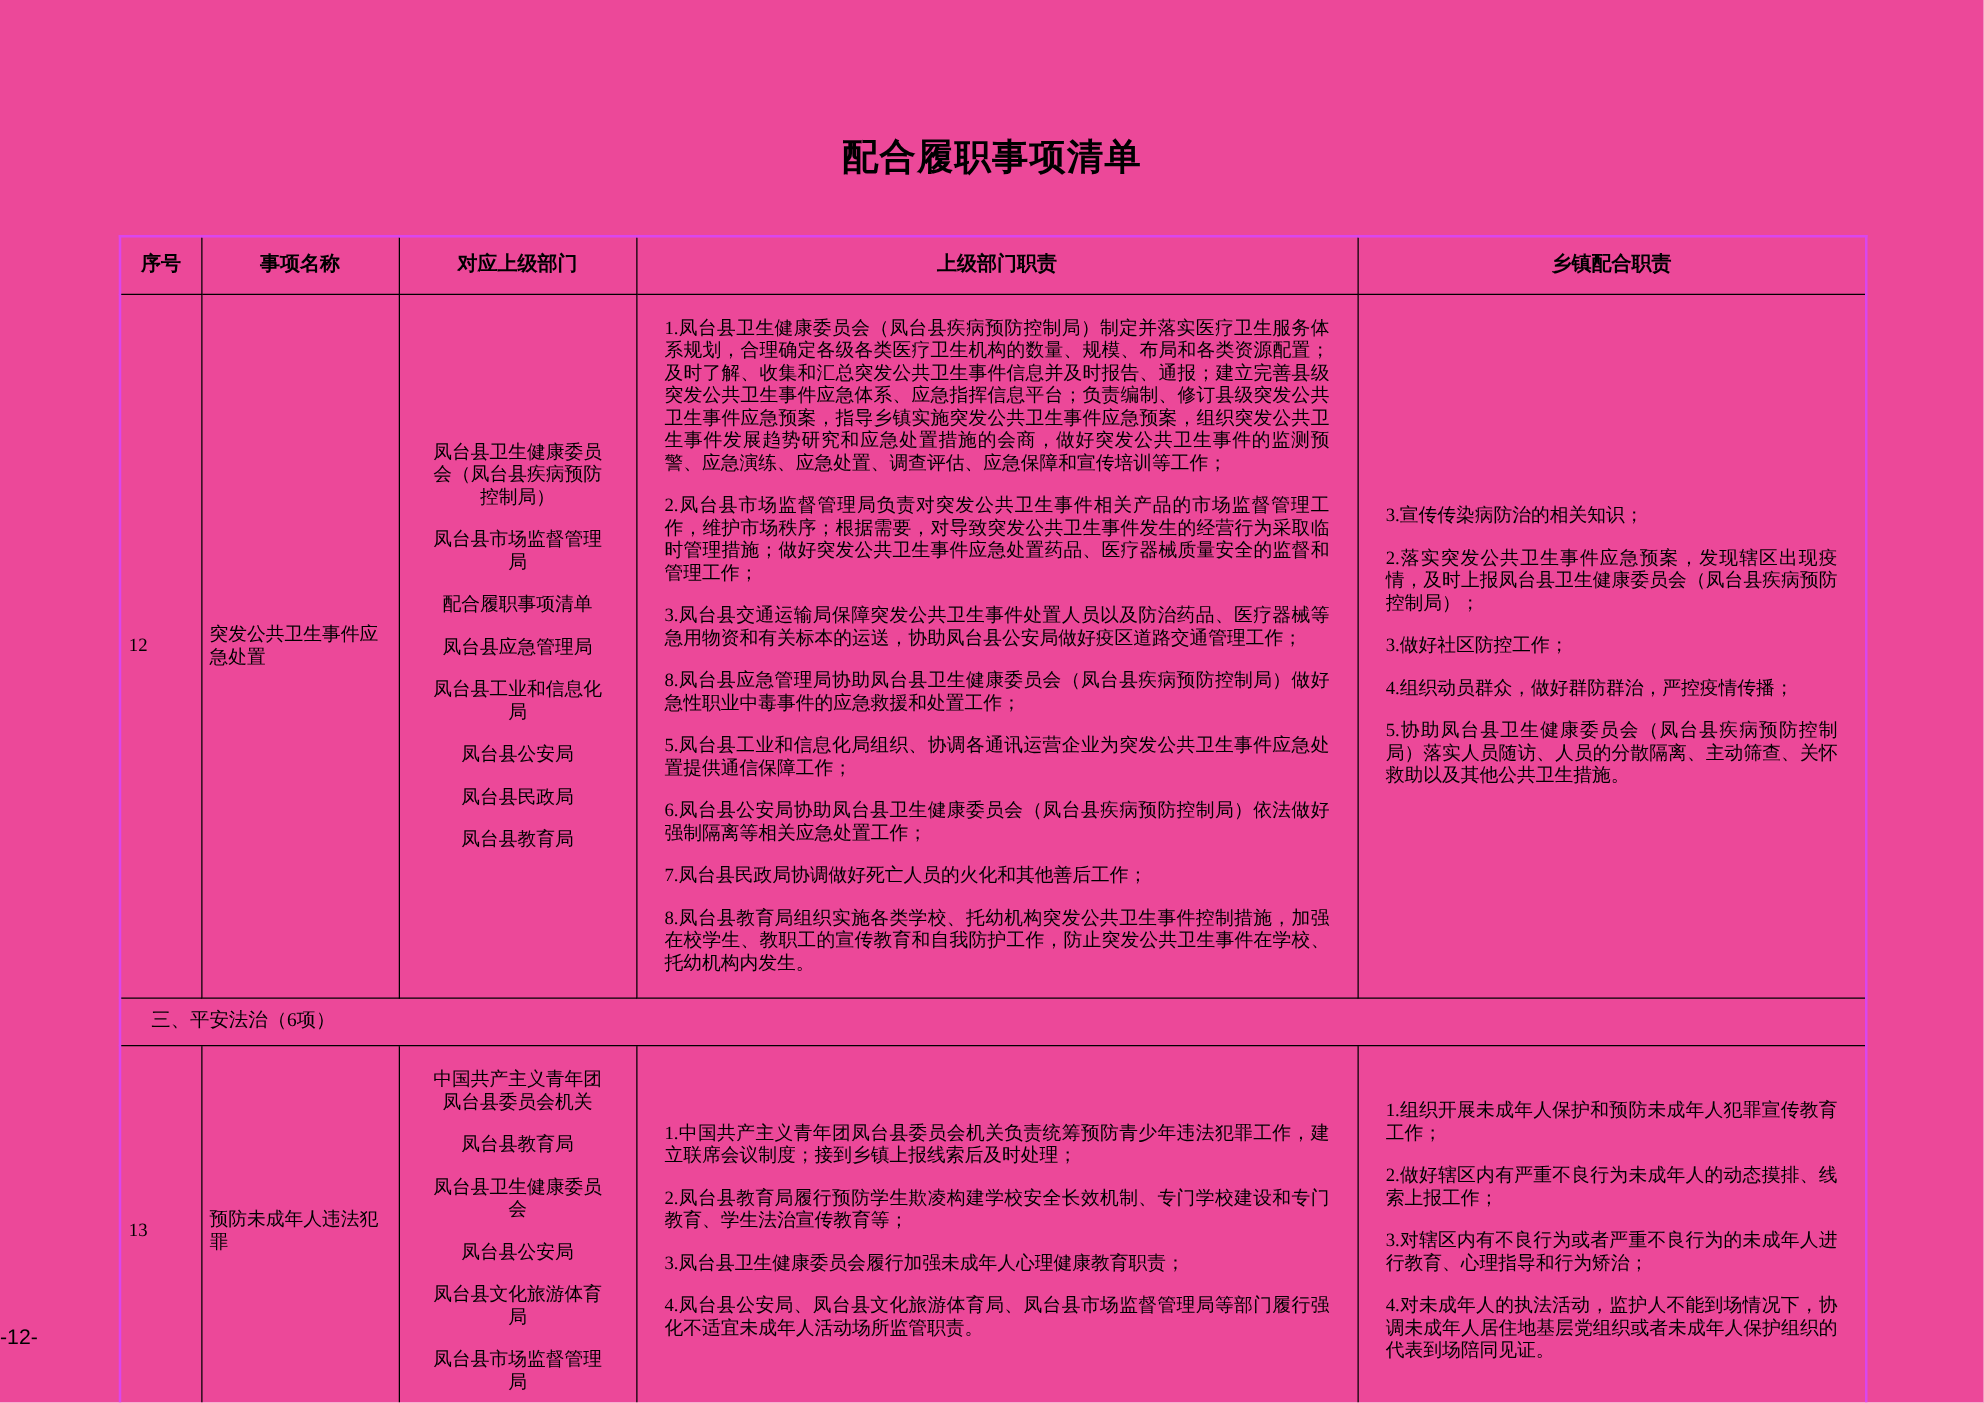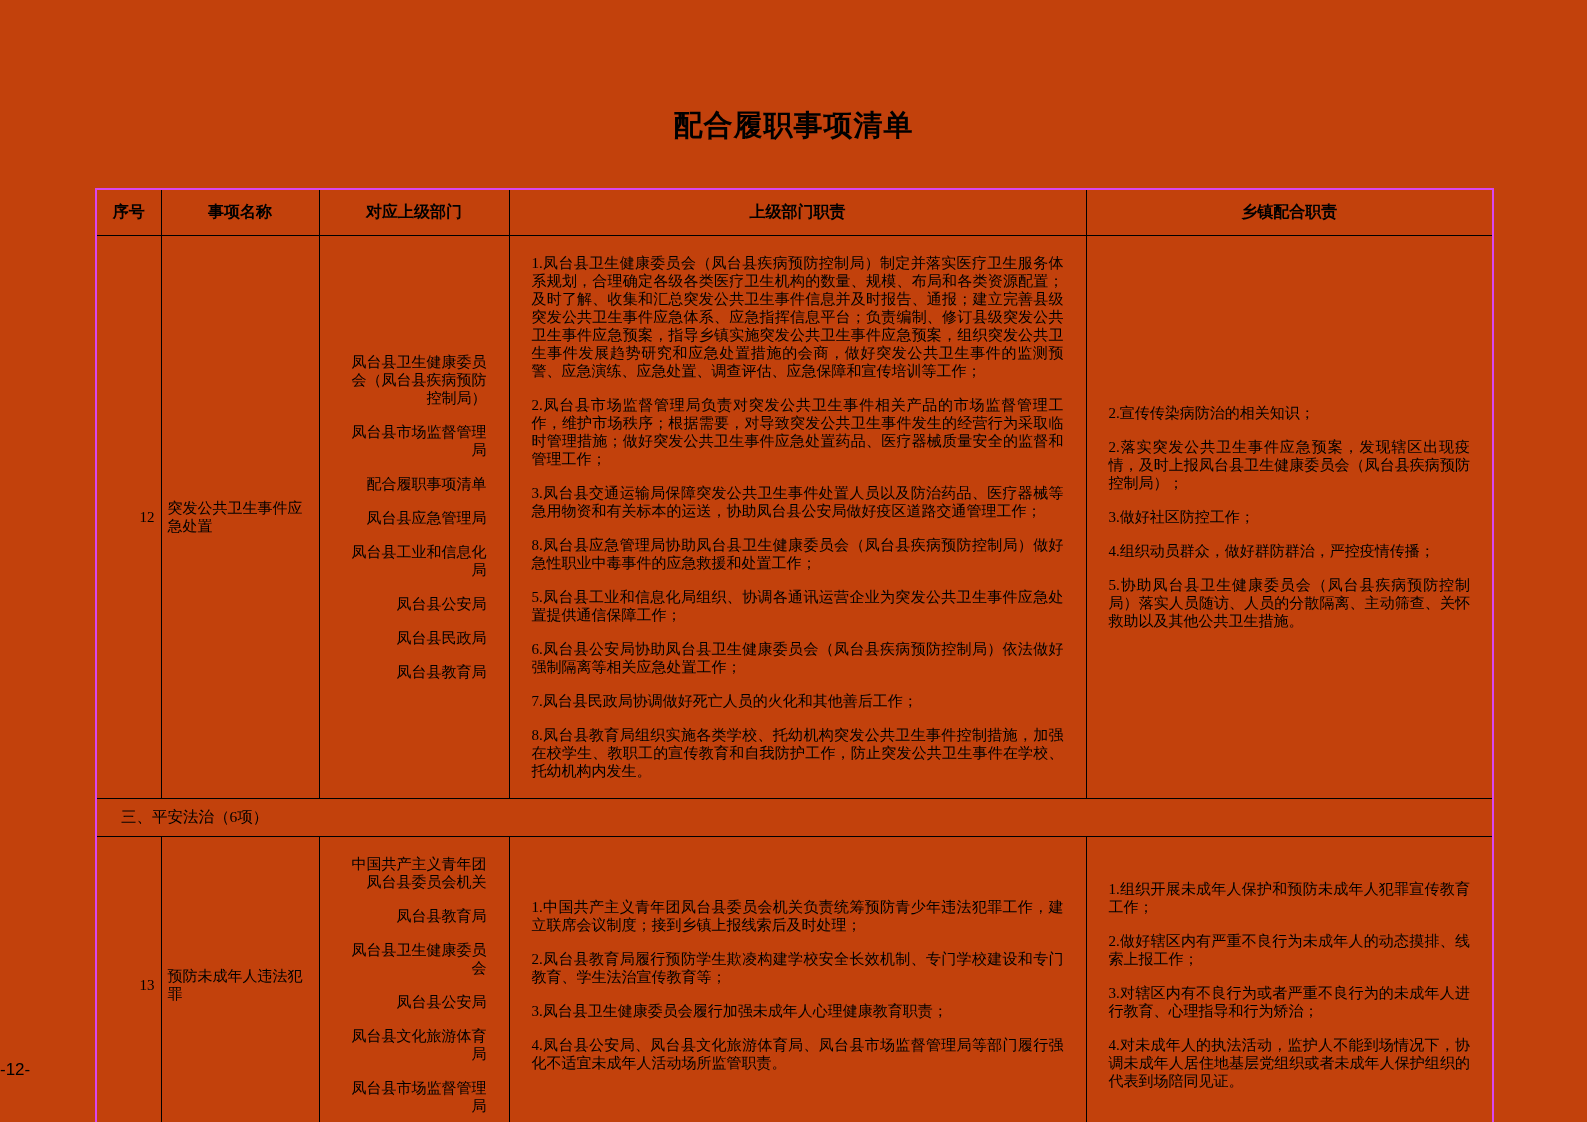--- a/index.html
+++ b/index.html
@@ -4,21 +4,21 @@
 <style>
   html, body {
     margin: 0;
     padding: 0;
     background: #ffffff;
   }
   .page {
     position: relative;
     width: 1587px;
     height: 1122px;
-    background: #c2410c;
+    background: #ec4899;
     color: #000000;
     font-family: "Liberation Serif", "DejaVu Serif", serif;
     overflow: hidden;
   }
   .title {
     position: absolute;
     top: 106px;
     left: 0;
     width: 100%;
     margin: 0;
@@ -58,27 +58,27 @@
   }
   tr.row-main-12 { height: 472px; }
   tr.section-row { height: 38px; }
   tr.row-main-13 { height: 210px; }
   tr.section-row td {
     text-align: left;
     font-size: 15.5px;
     padding-left: 24px;
   }
   td.c-seq {
-    text-align: right;
+    text-align: left;
   }
   td.c-name {
     text-align: left;
   }
   td.c-dept {
-    text-align: right;
+    text-align: center;
     padding: 2px 5px;
   }
   td.c-duty {
     text-align: justify;
     text-justify: inter-ideograph;
     padding: 2px 5px;
   }
   .lines div {
     margin: 16px;
   }
@@ -140,21 +140,21 @@
               <div>3.凤台县交通运输局保障突发公共卫生事件处置人员以及防治药品、医疗器械等急用物资和有关标本的运送，协助凤台县公安局做好疫区道路交通管理工作；</div>
               <div>8.凤台县应急管理局协助凤台县卫生健康委员会（凤台县疾病预防控制局）做好急性职业中毒事件的应急救援和处置工作；</div>
               <div>5.凤台县工业和信息化局组织、协调各通讯运营企业为突发公共卫生事件应急处置提供通信保障工作；</div>
               <div>6.凤台县公安局协助凤台县卫生健康委员会（凤台县疾病预防控制局）依法做好强制隔离等相关应急处置工作；</div>
               <div>7.凤台县民政局协调做好死亡人员的火化和其他善后工作；</div>
               <div>8.凤台县教育局组织实施各类学校、托幼机构突发公共卫生事件控制措施，加强在校学生、教职工的宣传教育和自我防护工作，防止突发公共卫生事件在学校、托幼机构内发生。</div>
             </div>
       </td>
       <td class="c-duty">
         <div class="lines">
-              <div>2.宣传传染病防治的相关知识；</div>
+              <div>3.宣传传染病防治的相关知识；</div>
               <div>2.落实突发公共卫生事件应急预案，发现辖区出现疫情，及时上报凤台县卫生健康委员会（凤台县疾病预防控制局）；</div>
               <div>3.做好社区防控工作；</div>
               <div>4.组织动员群众，做好群防群治，严控疫情传播；</div>
               <div>5.协助凤台县卫生健康委员会（凤台县疾病预防控制局）落实人员随访、人员的分散隔离、主动筛查、关怀救助以及其他公共卫生措施。</div>
             </div>
       </td>
     </tr>
 
     <tr class="section-row">
       <td colspan="5">三、平安法治（6项）</td>

